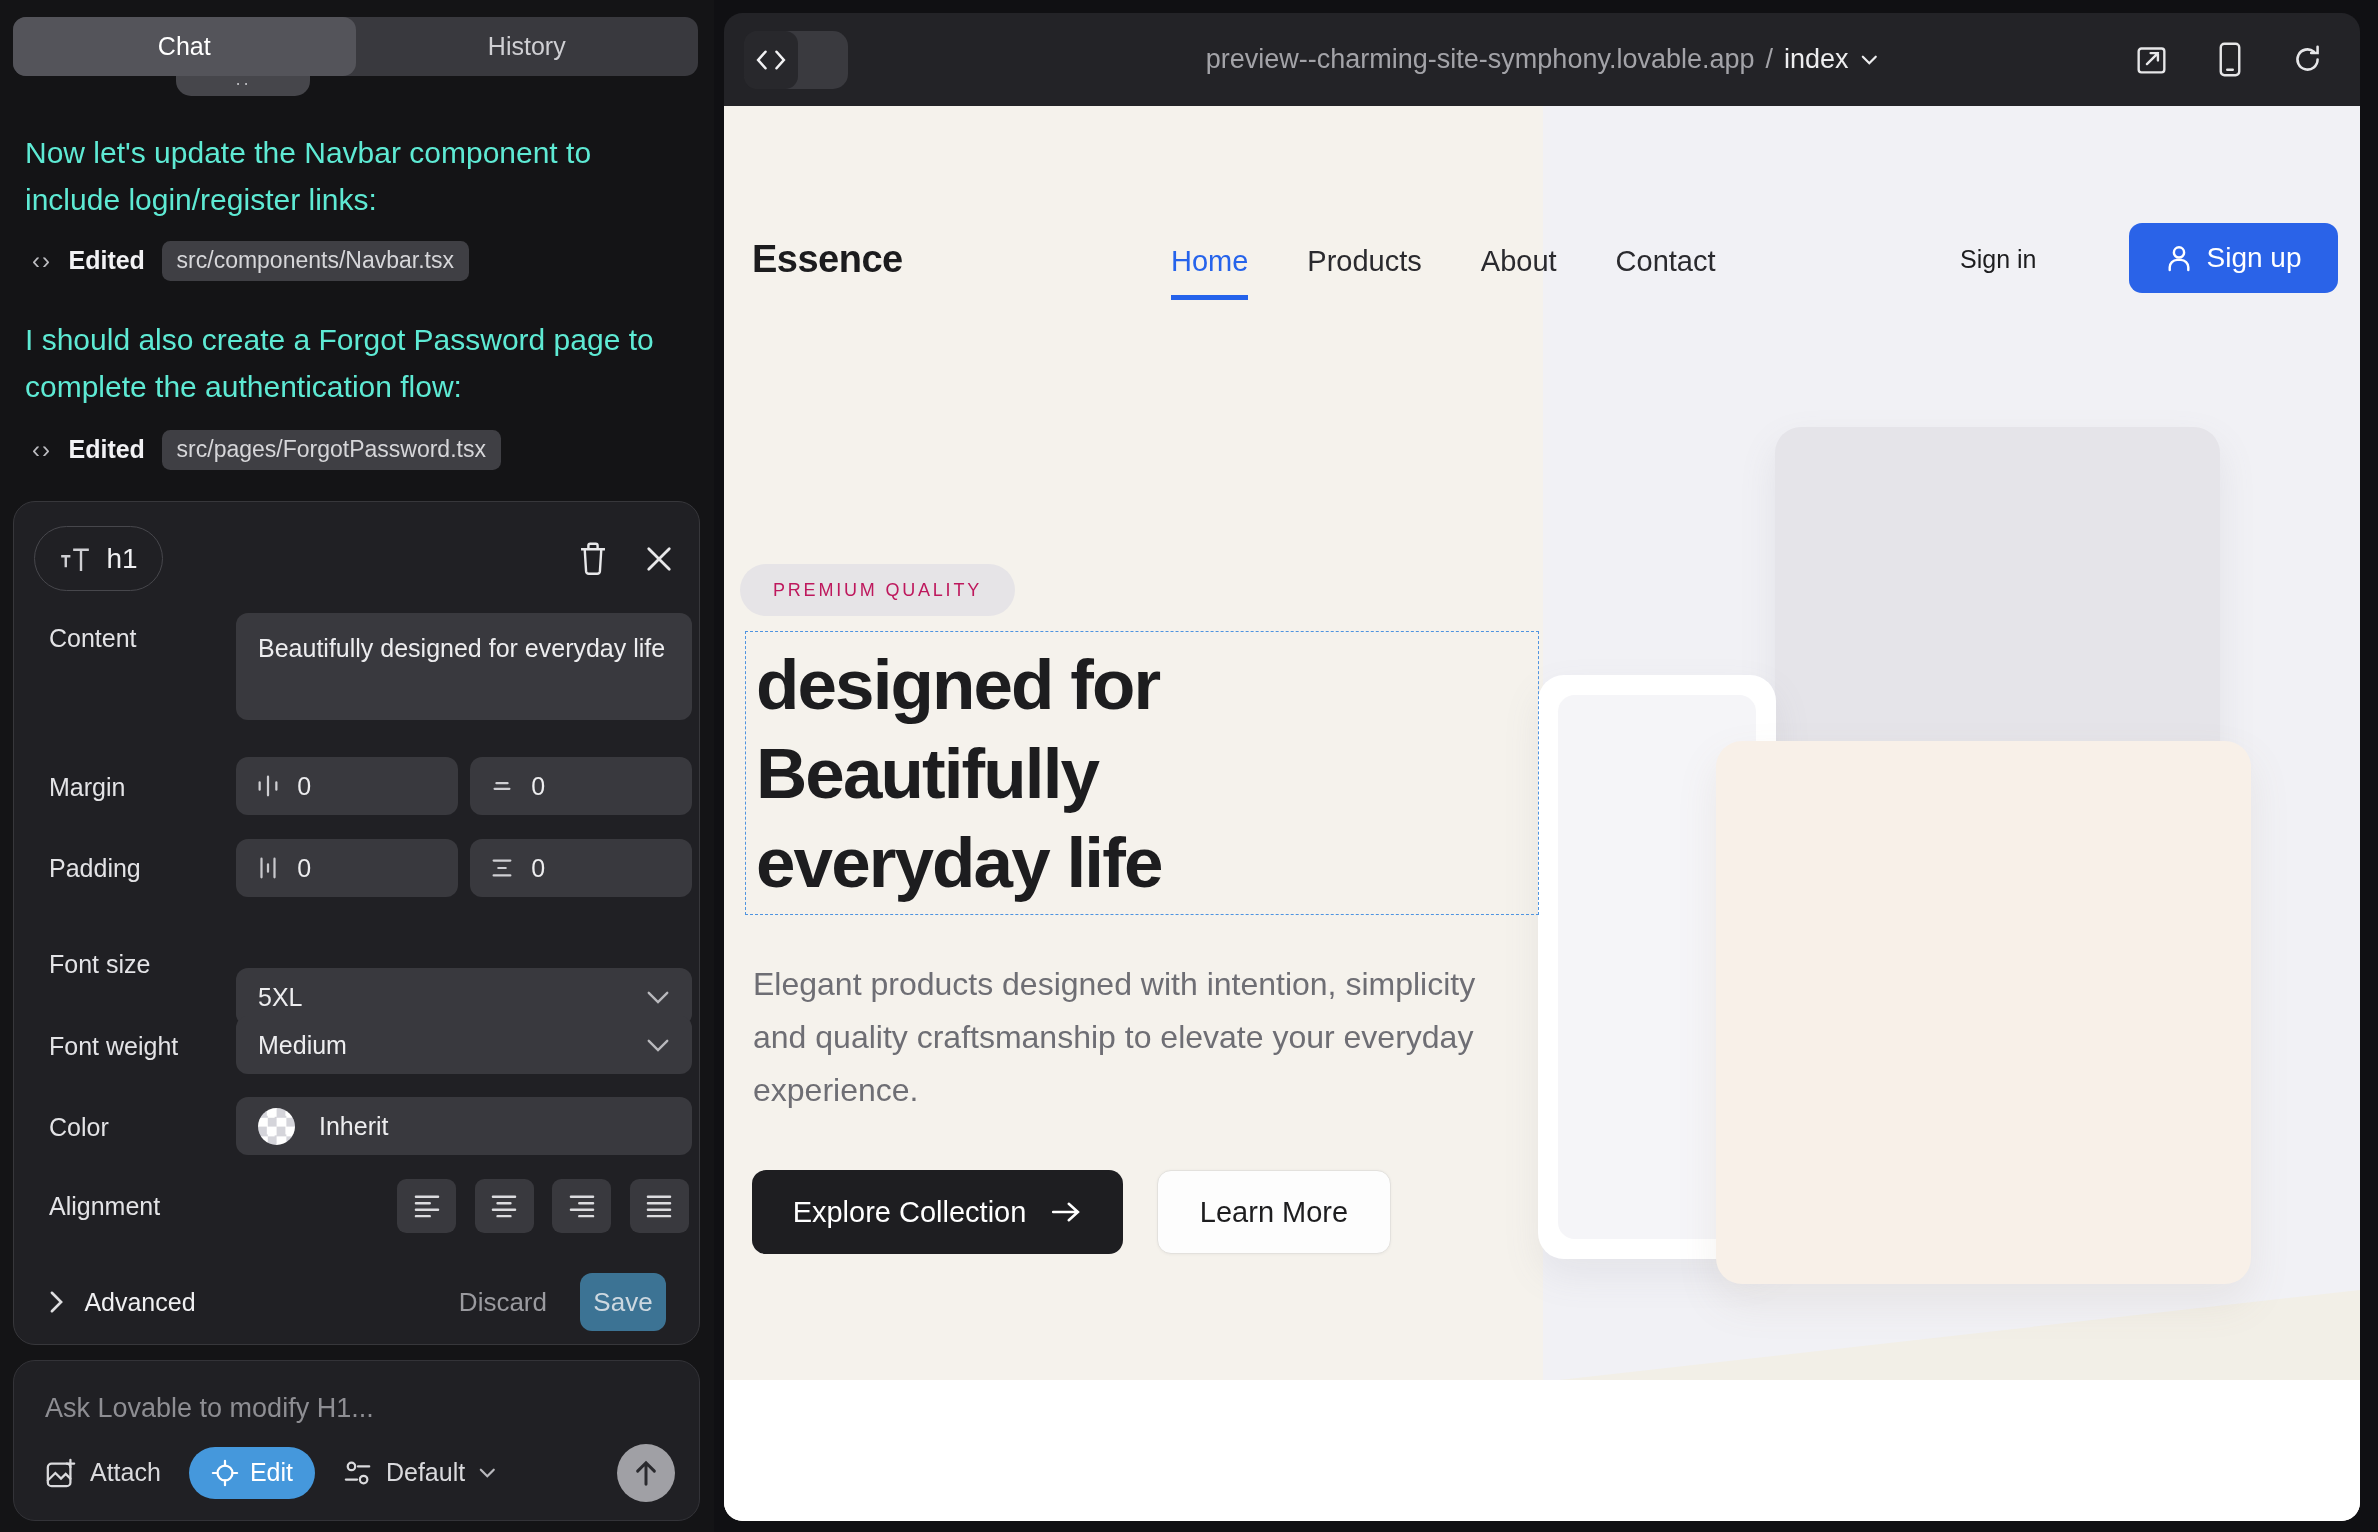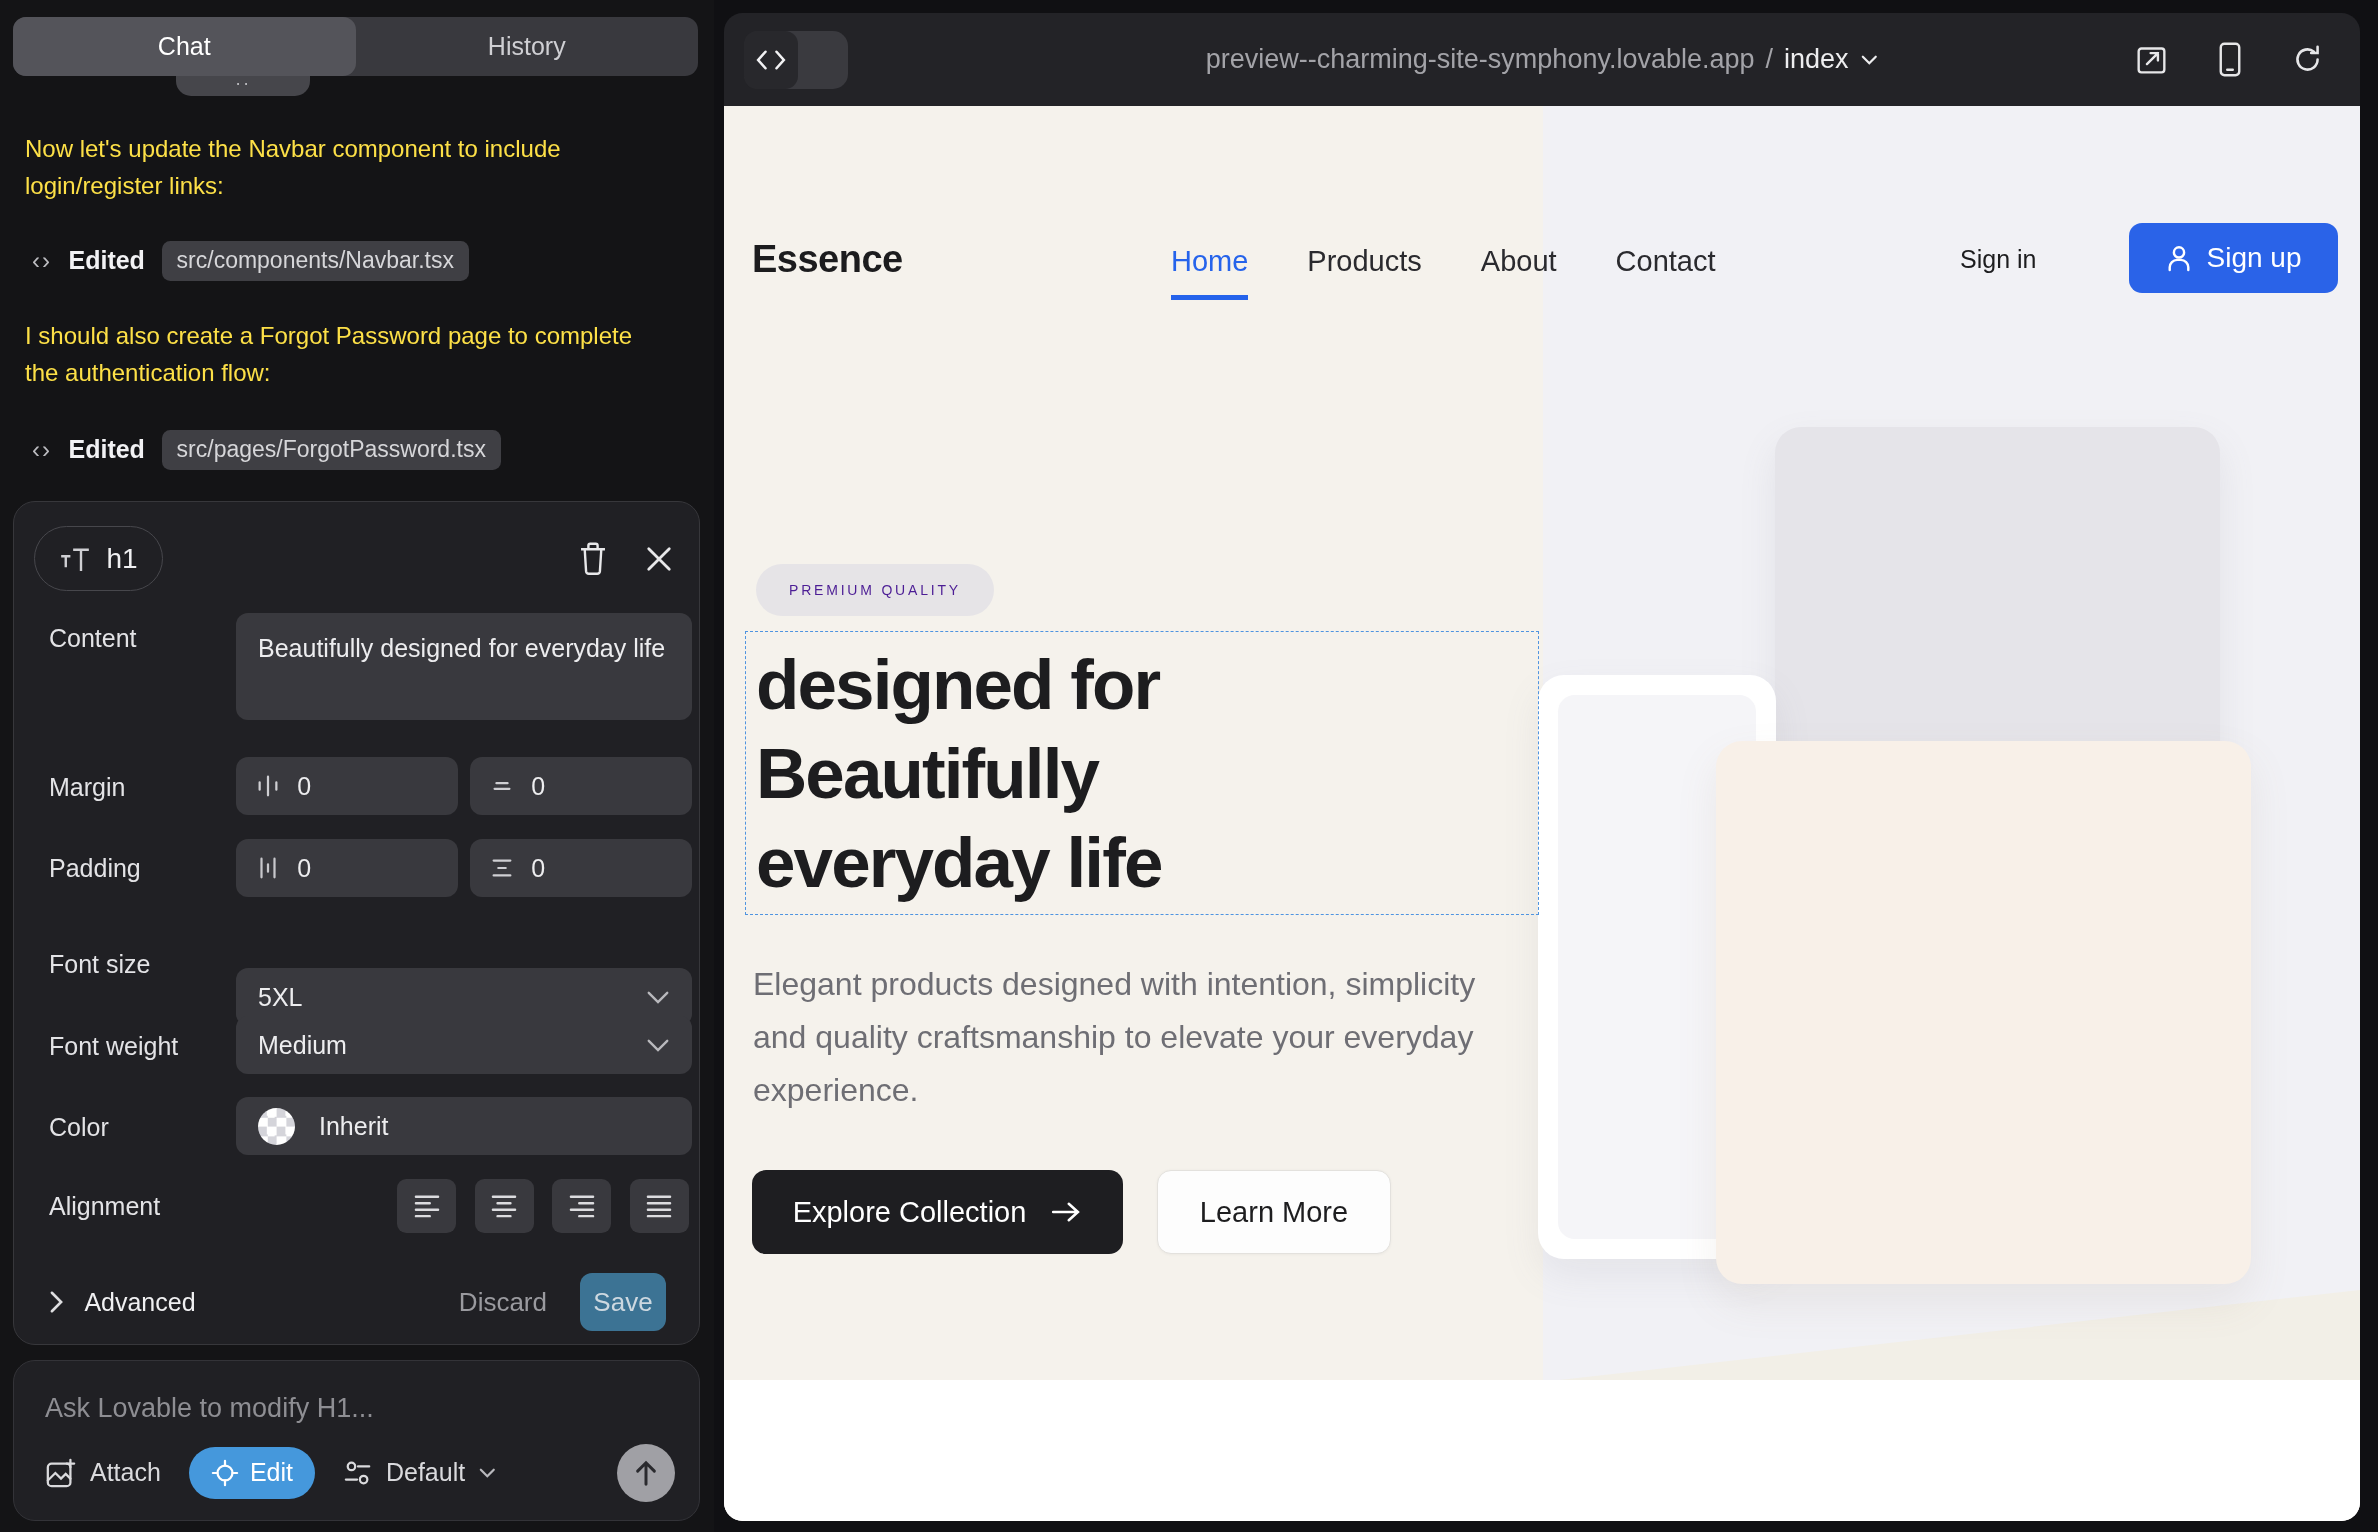--- a/index.html
+++ b/index.html
@@ -23,21 +23,21 @@
   .tab { flex:1; display:flex; align-items:center; justify-content:center;
     font-size:25px; color:#cfcfd3; cursor:pointer; }
   .tab.active { background:#54545a; border-radius:13px; color:#ffffff; }
 
   .overflow-pill {
     left:176px; top:76px; width:134px; height:20.4px; background:#46464b;
     border-radius:0 0 15px 15px; display:flex; align-items:flex-start; justify-content:center;
     color:#b9b9bd; font-size:18.6px; letter-spacing:1.9px; line-height:13px;
   }
 
-  .chat-msg { left:25px; width:640px; font-size:24px; line-height:1.55; color:#fde047; }
+  .chat-msg { left:25px; width:640px; font-size:30px; line-height:1.55; color:#5eead4; }
   .edited-row { left:32px; height:43px; display:flex; align-items:center; gap:16.7px; }
   .code-glyph { color:#bcbcc0; font-size:24px; letter-spacing:1.9px; }
   .edited-label { font-weight:700; font-size:25px; color:#f2f2f4; }
   .file-pill { background:#3f3f44; border-radius:8.3px; padding:6.5px 15px; font-size:23px; color:#d6d6d9; }
 
   
   #editor-card {
     left:13px; top:501px; width:687px; height:844px;
     background:#202024; border:0.9px solid #37373b; border-radius:22px;
   }
@@ -117,23 +117,23 @@
   .brand { position:absolute; left:28px; top:15px; font-size:38px; font-weight:700; color:#1c1c1e; letter-spacing:-0.5px; }
   .nav-links { position:absolute; left:447px; top:22px; display:flex; gap:59px; font-size:29px; color:#2a2a2e; }
   .nav-link { cursor:pointer; }
   .nav-link.active { color:#2563eb; position:relative; }
   .nav-link.active::after { content:""; position:absolute; left:0; right:0; bottom:-22px; height:4.6px; background:#2563eb; }
   .signin { position:absolute; left:1236px; top:22px; font-size:25px; color:#1d1d1f; cursor:pointer; }
   .signup-btn { position:absolute; left:1405px; top:0; width:209px; height:70px;
     background:#2a63e8; border-radius:13px; color:#ffffff; font-size:28px;
     display:flex; align-items:center; justify-content:center; gap:15px; cursor:pointer; }
 
-  .quality-badge { left:32px; top:458px; height:52px; padding:0 33px;
+  .quality-badge { left:16px; top:458px; height:52px; padding:0 33px;
     background:#e6e4e7; border-radius:927px; display:inline-flex; align-items:center;
-    font-size:14px; letter-spacing:2.8px; color:#4c1d95; }
+    font-size:18px; letter-spacing:2.8px; color:#be185d; }
   .h1-selection { left:21.3px; top:525px; width:794px; height:284px;
     border:1.9px dashed #4f94e0; }
   .hero-h1 { left:32px; top:534px; font-size:71px; line-height:89px; font-weight:600;
     letter-spacing:-1.9px; color:#1d1d1f; }
   .hero-para { left:29px; top:852px; width:742px; font-size:32px; line-height:53px; color:#6e6e74; }
   .cta-row { left:28px; top:1064px; display:flex; gap:34px; }
   .cta-primary { width:371px; height:84px; background:#1e1e21; border-radius:14px; color:#ffffff;
     font-size:29px; display:flex; align-items:center; justify-content:center; gap:24px; cursor:pointer; }
   .cta-secondary { width:234px; height:84px; background:#fdfdfd; border:0.9px solid #e3e1dd; border-radius:14px;
     color:#1d1d1f; font-size:29px; display:flex; align-items:center; justify-content:center; cursor:pointer;

